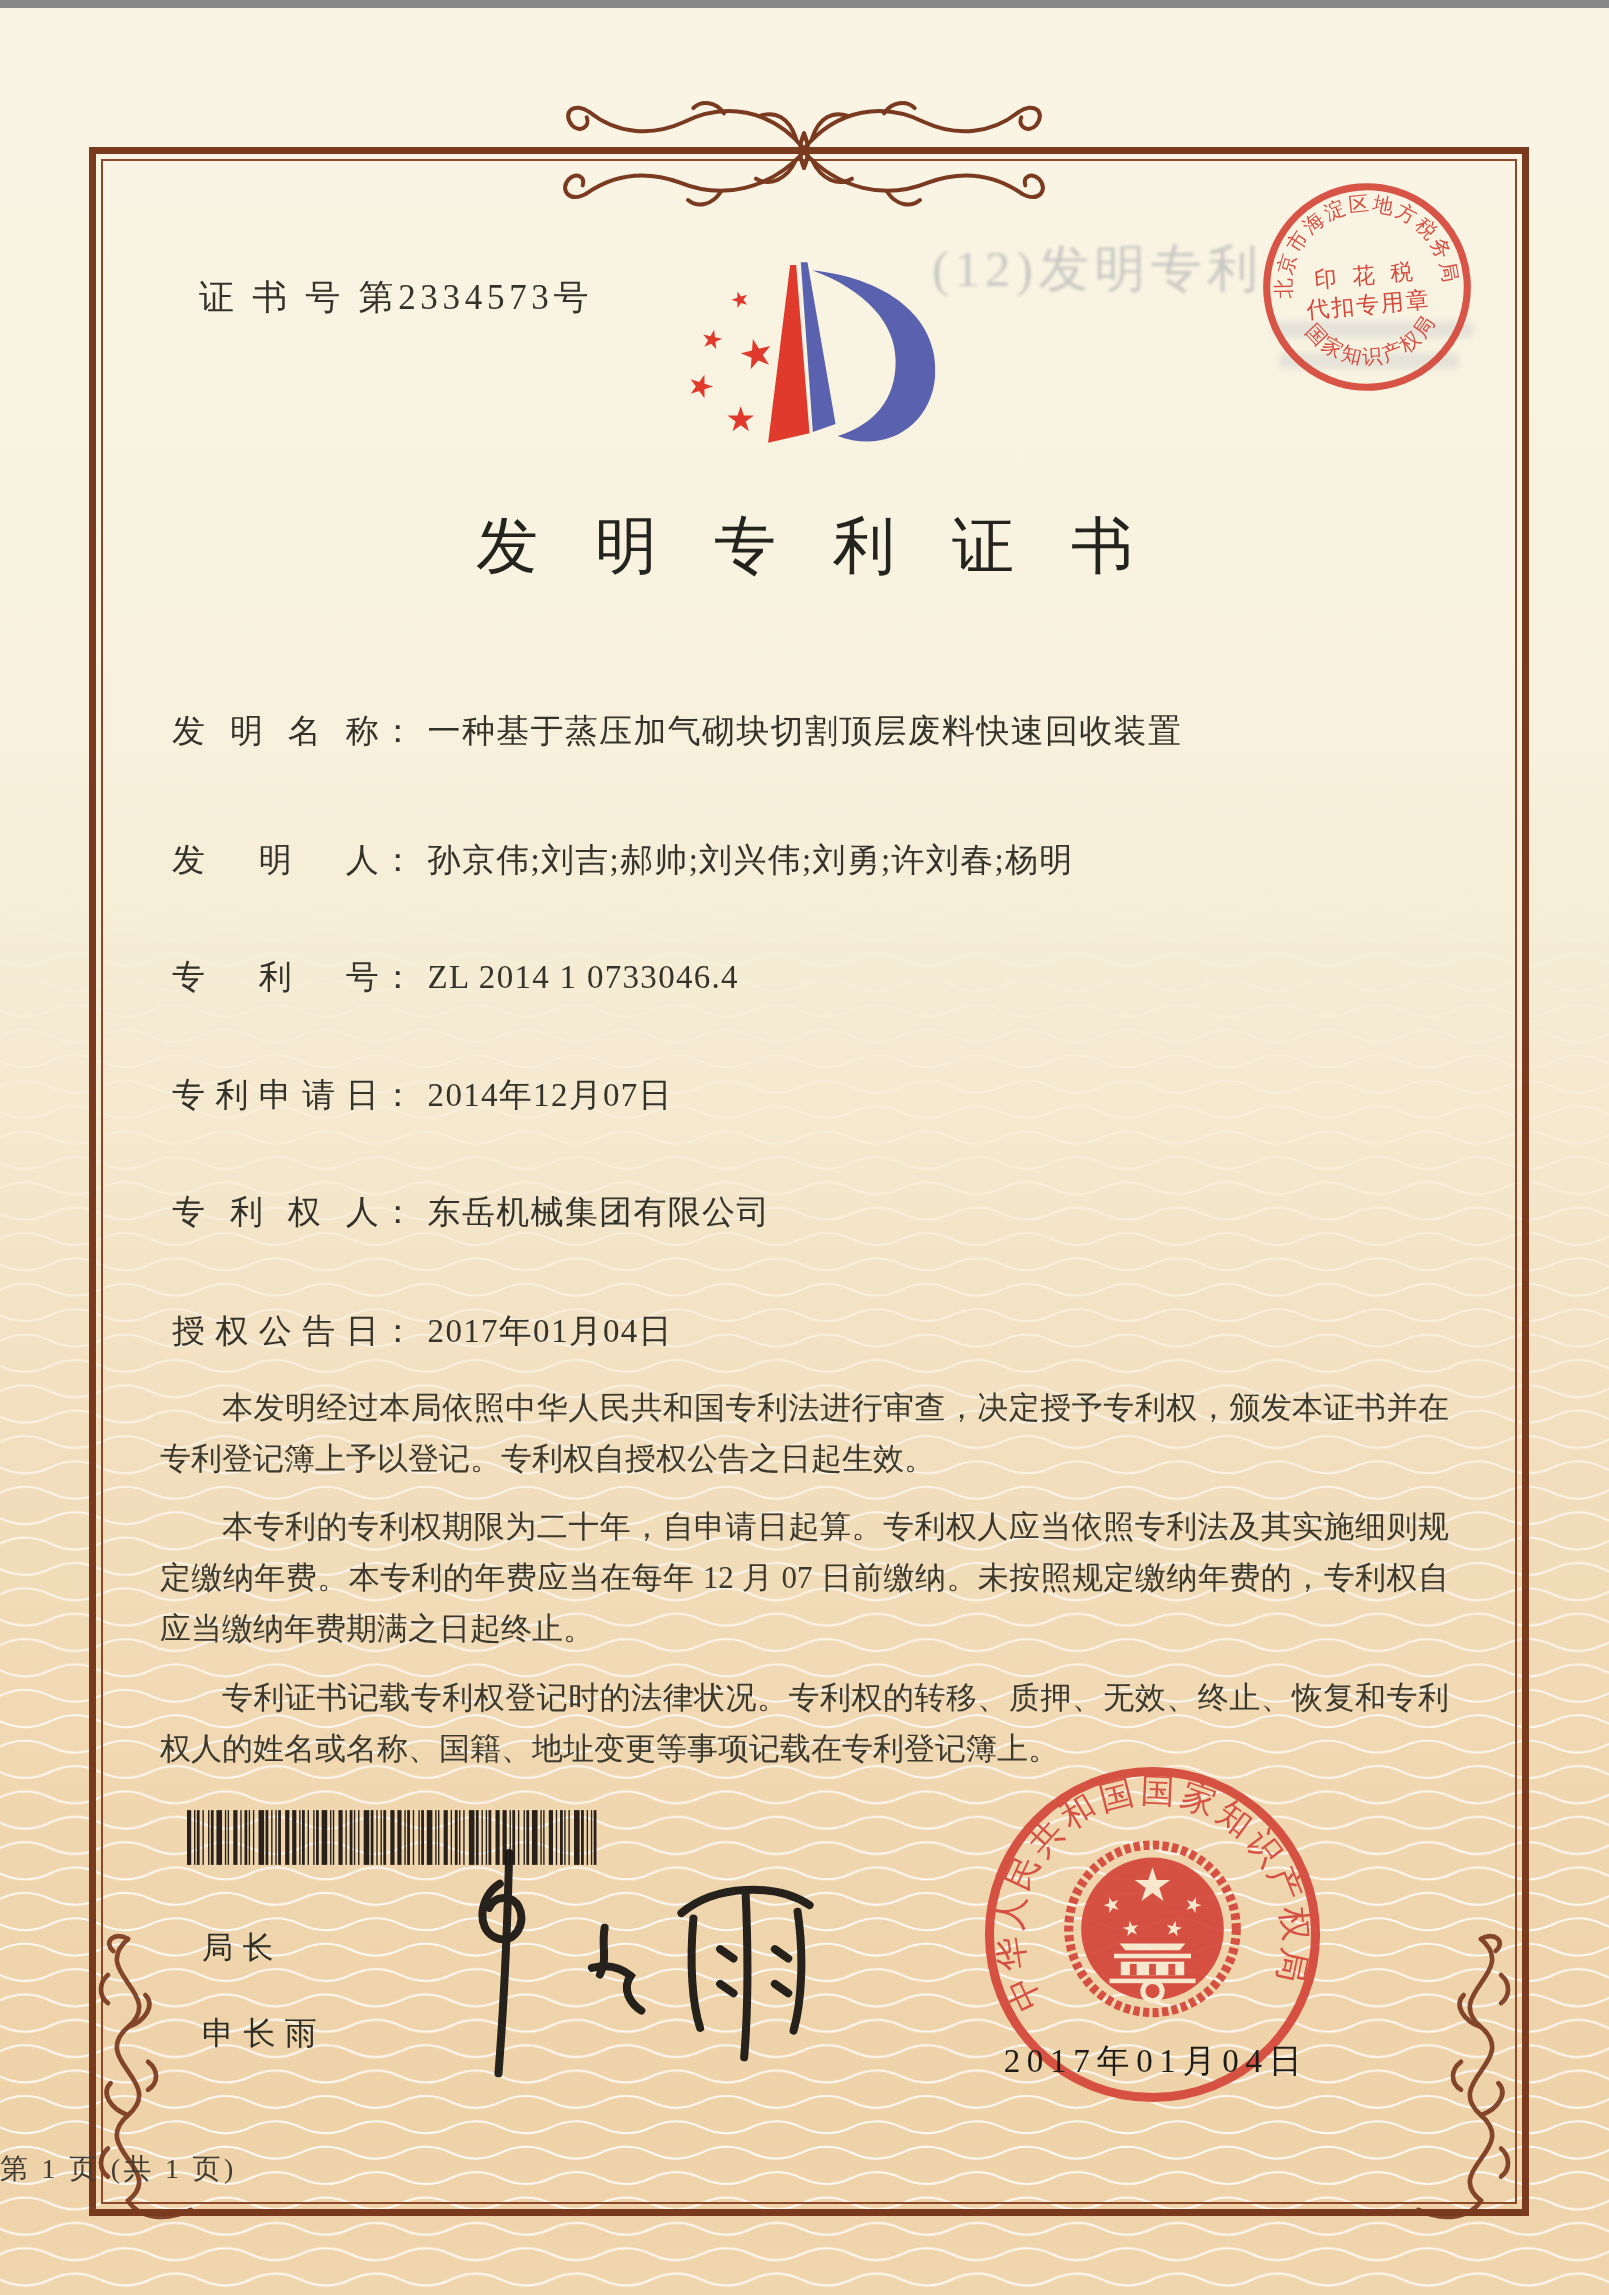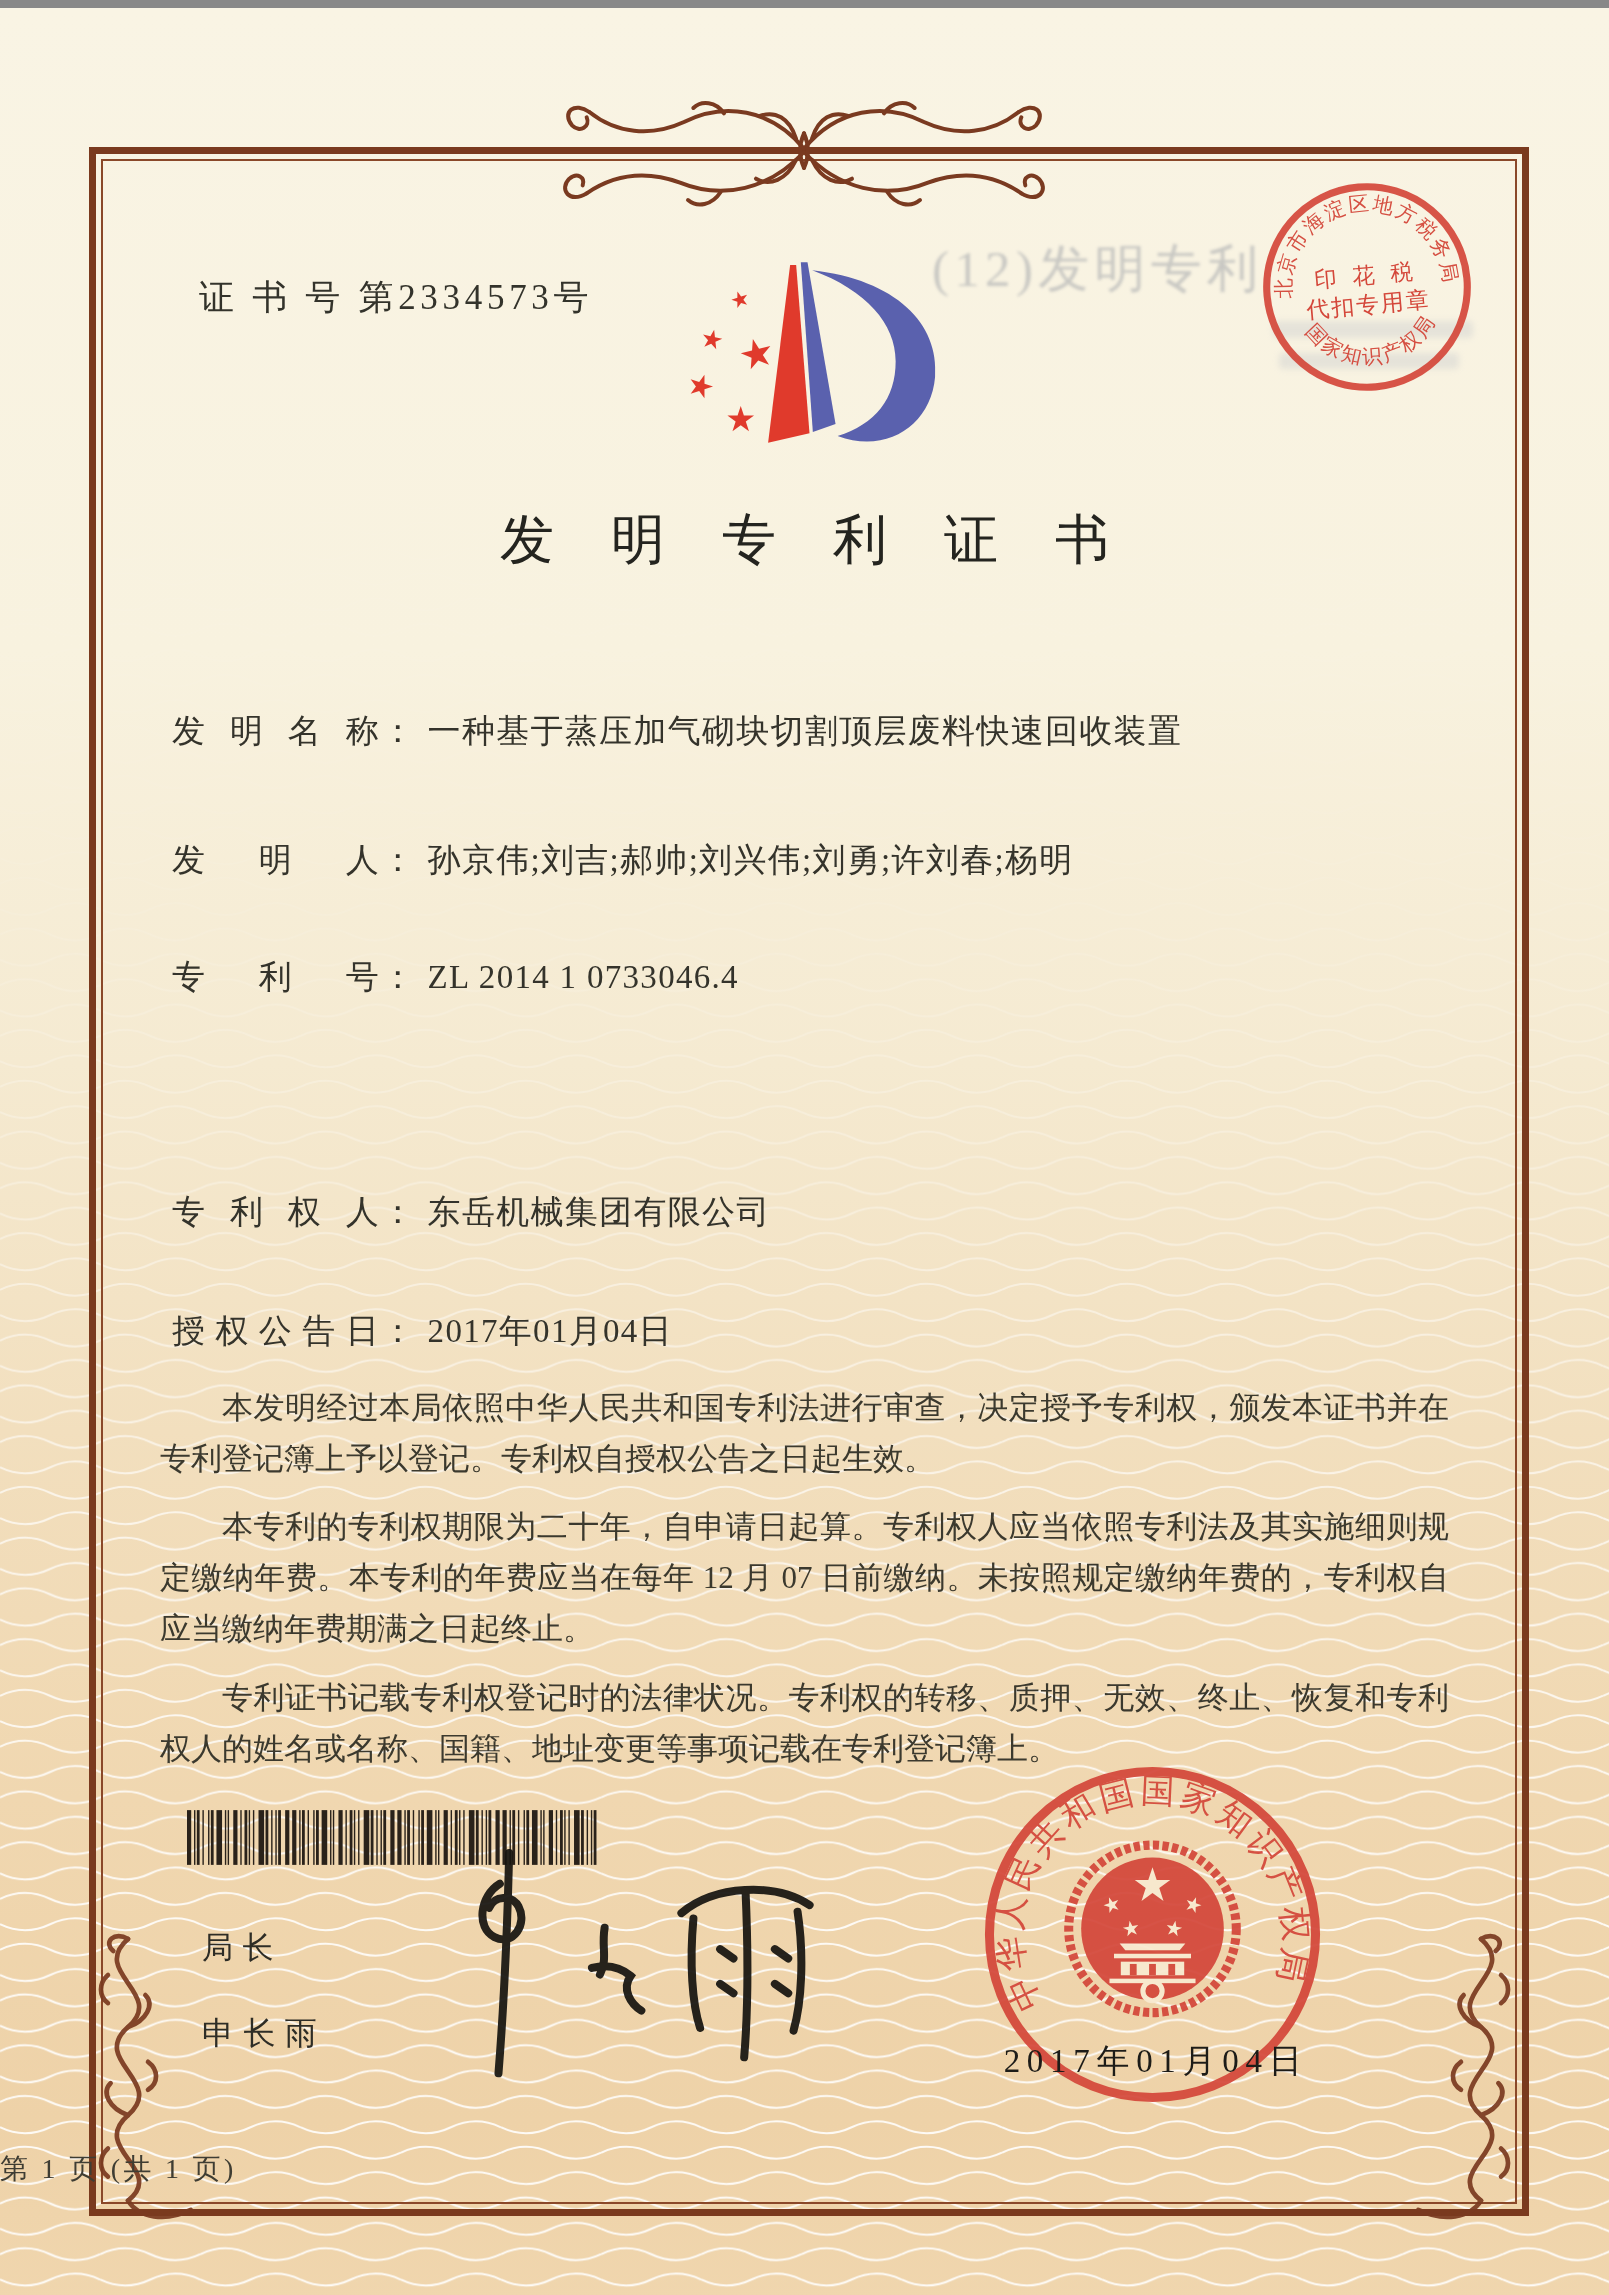--- a/index.html
+++ b/index.html
@@ -33,21 +33,21 @@
     border:2px solid #8a4829;
   }
   .ornament{z-index:4;}
 
   .cert-no{
     z-index:5;left:199px;top:266px;
     font-size:35px;letter-spacing:4.7px;color:#33332b;
   }
   .doc-title{
     z-index:5;left:0;top:496px;width:100%;
-    text-align:center;font-size:54px;letter-spacing:57px;text-indent:57px;
+    text-align:center;font-size:62px;letter-spacing:57px;text-indent:57px;
     color:#24241f;font-weight:500;
   }
   .field{
     z-index:5;position:absolute;left:172px;
     font-size:33px;color:#34332b;white-space:nowrap;letter-spacing:1.3px;
   }
   .flabel{display:inline-block;width:208px;text-align:justify;text-align-last:justify;}
   .fcolon{margin:0 12px 0 1.3px;}
   .paras{
     z-index:5;left:160px;top:1374px;width:1289px;
@@ -181,20 +181,23 @@
   <div class="abs doc-title">发明专利证书</div>
 
   <div class="field" style="top:830px;">
     <span class="flabel">发明人</span><span class="fcolon">：</span><span>孙京伟;刘吉;郝帅;刘兴伟;刘勇;许刘春;杨明</span>
   </div>
   <div class="field" style="top:701px;">
     <span class="flabel">发明名称</span><span class="fcolon">：</span><span>一种基于蒸压加气砌块切割顶层废料快速回收装置</span>
   </div>
   <div class="field" style="top:947px;">
     <span class="flabel">专利号</span><span class="fcolon">：</span><span>ZL 2014 1 0733046.4</span>
+  </div>
+  <div class="field" style="top:1065px;">
+    <span class="flabel">专利申请日</span><span class="fcolon">：</span><span>2014年12月07日</span>
   </div>
   <div class="field" style="top:1182px;">
     <span class="flabel">专利权人</span><span class="fcolon">：</span><span>东岳机械集团有限公司</span>
   </div>
   <div class="field" style="top:1301px;">
     <span class="flabel">授权公告日</span><span class="fcolon">：</span><span>2017年01月04日</span>
   </div>
 
   <div class="abs paras">
     <p>本发明经过本局依照中华人民共和国专利法进行审查，决定授予专利权，颁发本证书并在专利登记簿上予以登记。专利权自授权公告之日起生效。</p>

